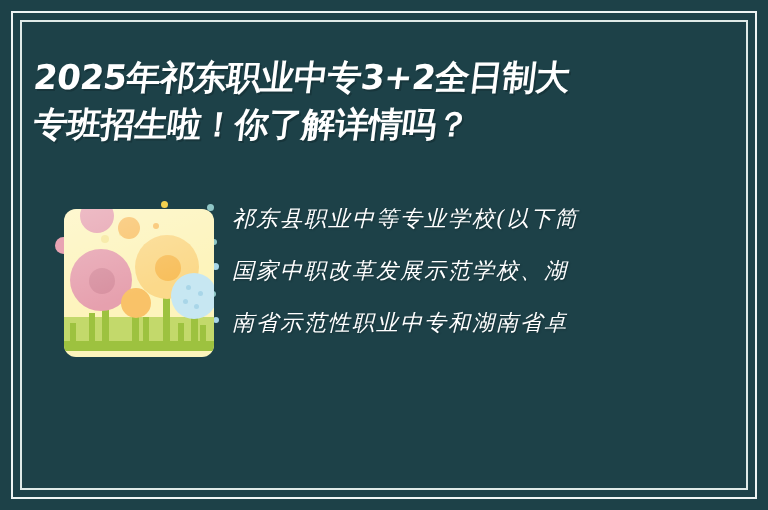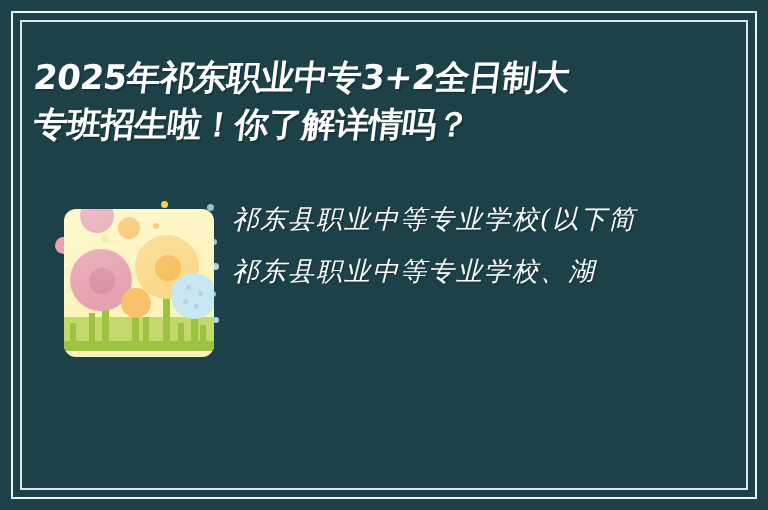--- a/index.html
+++ b/index.html
@@ -142,21 +142,21 @@
   
   .body-text {
     position: absolute;
     left: 232px;
     top: 0px;
     width: 430px;
   }
   .body-line {
     color: #ffffff;
     font-family: "DejaVu Serif", serif;
-    font-size: 26px;
+    font-size: 22px;
     line-height: 52px;
     letter-spacing: 2px;
     white-space: nowrap;
     font-style: italic;
     text-shadow: 1px 1px 2px rgba(0,0,0,0.25);
   }
 </style>
 </head>
 <body>
 
@@ -218,17 +218,18 @@
         <span class="dot" style="left:134px; top:82px; width:5px; height:5px; background:#a9d6e8;"></span>
         <span class="dot" style="left:119px; top:90px; width:5px; height:5px; background:#a9d6e8;"></span>
         <span class="dot" style="left:130px; top:95px; width:5px; height:5px; background:#a9d6e8;"></span>
 
         <div class="ground-bar"></div>
       </div>
     </div>
 
     <div class="body-text">
       <div class="body-line">祁东县职业中等专业学校(以下简</div>
-      <div class="body-line">祁东县职业中等专业学校、湖</div>
+      <div class="body-line">国家中职改革发展示范学校、湖</div>
+      <div class="body-line">南省示范性职业中专和湖南省卓</div>
     </div>
 
   </div>
 </div>
 
 </body></html>

